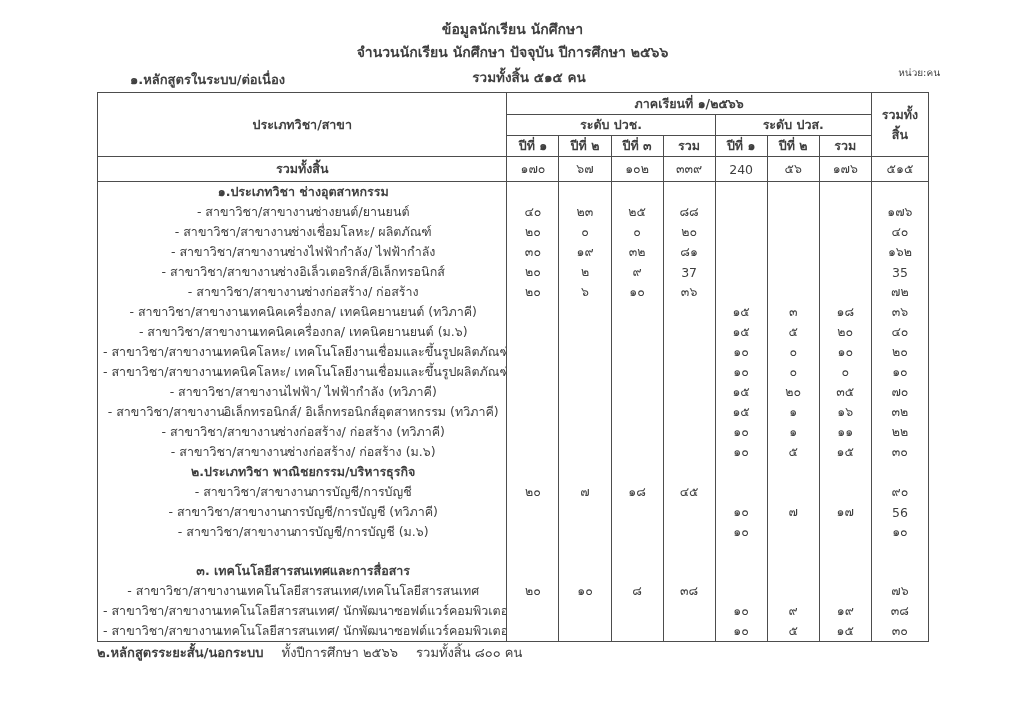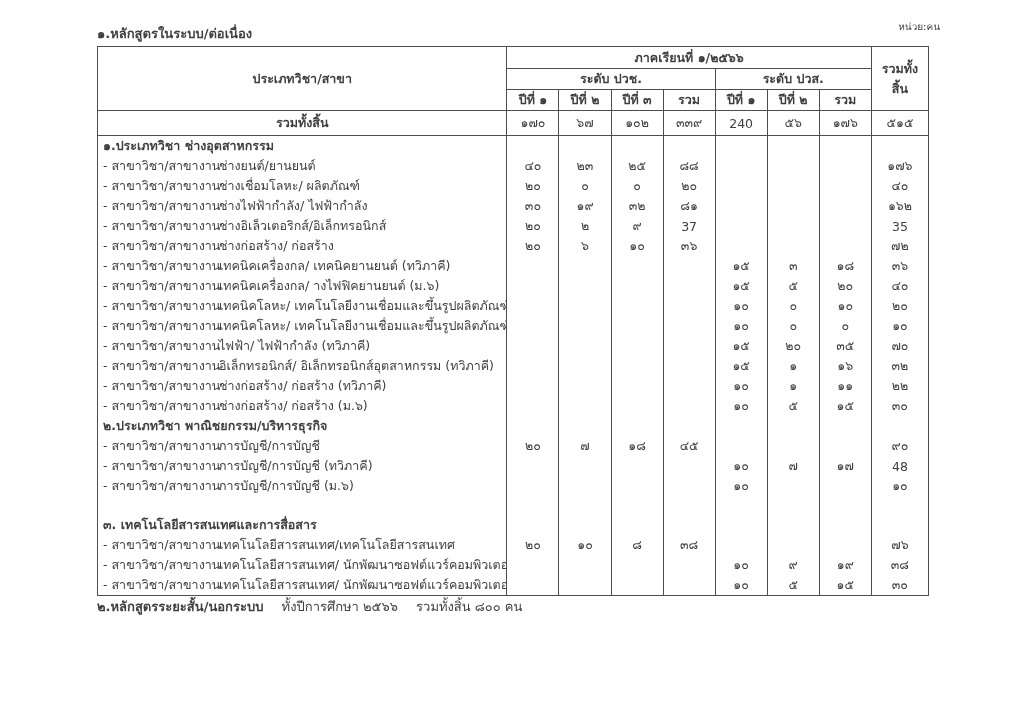--- a/index.html
+++ b/index.html
@@ -6,21 +6,21 @@
   body{
     width:1024px;height:724px;position:relative;overflow:hidden;
     font-family:"DejaVu Sans","Liberation Sans",sans-serif;
     color:#3f3f3f;
     -webkit-font-smoothing:antialiased;
   }
   .page{padding:18px 96px 0 97px;}
   .title-block{text-align:center;}
   .title-line1{font-size:14px;font-weight:bold;line-height:22px;}
   .title-line2{font-size:14px;font-weight:bold;line-height:24px;}
-  .meta-row{position:relative;height:26px;margin-top:2px;}
+  .meta-row{position:relative;height:26px;margin-top:2px;margin-left:33px;}
   .meta-left{position:absolute;left:0;bottom:2px;font-size:13px;font-weight:bold;}
   .meta-center{position:absolute;left:0;right:0;top:0;text-align:center;font-size:13.5px;font-weight:bold;}
   .meta-right{position:absolute;right:-12px;bottom:12px;font-size:10px;}
   table.students{
     border-collapse:collapse;table-layout:fixed;
     width:832px;
   }
   table.students col.c-cat{width:409px;}
   table.students col.c-n{width:52px;}
   table.students col.c-tot{width:57px;}
@@ -39,38 +39,43 @@
     border:1.5px solid #4d4d4d;
     text-align:center;height:24px;
   }
   .students .totals .lbl{font-weight:bold;}
   .students tbody td{
     border-left:1.5px solid #4d4d4d;border-right:1.5px solid #4d4d4d;
     border-top:none;border-bottom:none;
     height:19.4px;text-align:center;overflow:hidden;white-space:nowrap;
   }
   .students tbody tr:last-child td{border-bottom:1.5px solid #4d4d4d;}
-  .students tbody td.cat{text-align:left;padding-left:5px;margin-left:24px;}
+  .students tbody td.cat{text-align:center;padding-left:5px;margin-left:24px;}
   .sec-label{font-weight:bold;}
   .pfx{display:inline-block;width:116px;}
   .footer{font-size:13px;}
   .footer .f1{line-height:22px;}
   .footer .f1 .b{font-weight:bold;}
   .footer .f1 span{margin-right:14px;}
   .footer .f2{line-height:24px;}
   .footer .f2 span{margin-right:14px;}
 </style>
 </head>
 <body>
 
 <div class="page">
 
+  <div class="title-block">
+    <div class="title-line1">ข้อมูลนักเรียน นักศึกษา</div>
+    <div class="title-line2">จำนวนนักเรียน นักศึกษา ปัจจุบัน ปีการศึกษา ๒๕๖๖</div>
+  </div>
 
   <div class="meta-row">
     <div class="meta-left">๑.หลักสูตรในระบบ/ต่อเนื่อง</div>
+    <div class="meta-center">รวมทั้งสิ้น ๕๑๕ คน</div>
     <div class="meta-right">หน่วย:คน</div>
   </div>
 
   <table class="students">
     <colgroup>
       <col class="c-cat">
         <col class="c-n">
         <col class="c-n">
         <col class="c-n">
         <col class="c-n">
@@ -182,21 +187,21 @@
           <td></td>
           <td></td>
           <td></td>
           <td></td>
           <td>๑๕</td>
           <td>๓</td>
           <td>๑๘</td>
           <td>๓๖</td>
         </tr>
         <tr>
-          <td class="cat"><span class="pfx">- สาขาวิชา/สาขางาน</span><span>เทคนิคเครื่องกล/ างไฟฟิคยานยนต์ (ม.๖)</span></td>
+          <td class="cat"><span class="pfx">- สาขาวิชา/สาขางาน</span><span>เทคนิคเครื่องกล/ เทคนิคยานยนต์ (ม.๖)</span></td>
           <td></td>
           <td></td>
           <td></td>
           <td></td>
           <td>๑๕</td>
           <td>๕</td>
           <td>๒๐</td>
           <td>๔๐</td>
         </tr>
         <tr>
@@ -289,21 +294,21 @@
         </tr>
         <tr>
           <td class="cat"><span class="pfx">- สาขาวิชา/สาขางาน</span><span>การบัญชี/การบัญชี (ทวิภาคี)</span></td>
           <td></td>
           <td></td>
           <td></td>
           <td></td>
           <td>๑๐</td>
           <td>๗</td>
           <td>๑๗</td>
-          <td>48</td>
+          <td>56</td>
         </tr>
         <tr>
           <td class="cat"><span class="pfx">- สาขาวิชา/สาขางาน</span><span>การบัญชี/การบัญชี (ม.๖)</span></td>
           <td></td>
           <td></td>
           <td></td>
           <td></td>
           <td>๑๐</td>
           <td></td>
           <td></td>

